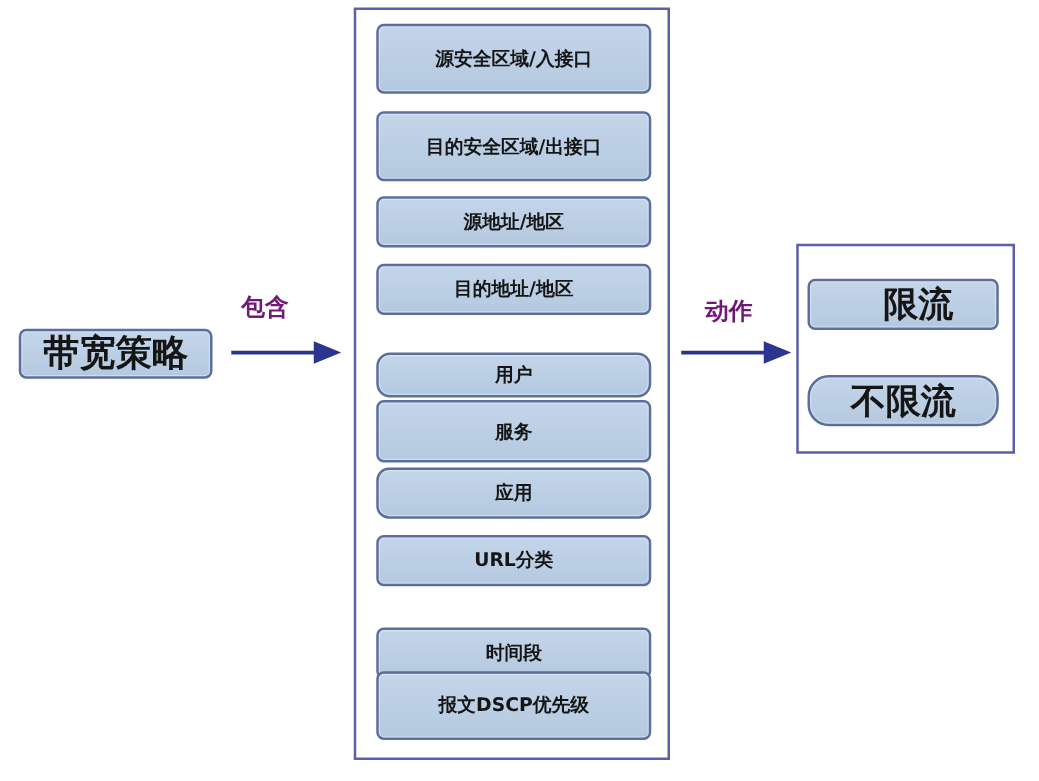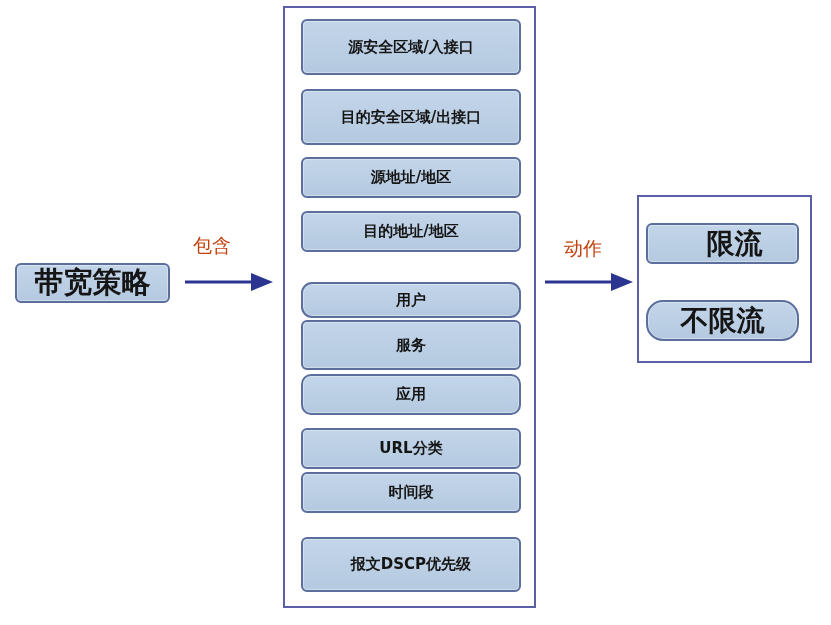--- a/index.html
+++ b/index.html
@@ -12,21 +12,21 @@
       border-radius: 6px;
       box-sizing: border-box;
       display: flex; align-items: center; justify-content: center;
       font-weight: bold; color: #151515;
       box-shadow: inset 0 0 0 1px rgba(255,255,255,0.35);
     }
     .container {
       position: absolute; box-sizing: border-box;
       border: 2px solid #5a5fa8; background: #fff;
     }
-    .label { position: absolute; font-weight: normal; font-size: 19px; color: #c2410c; }
+    .label { position: absolute; font-weight: bold; font-size: 19px; color: #701a75; }
     .arrow { position: absolute; }
     .cond { left: 301px; width: 220px; font-size: 15px; }
   </style>
 </head>
 <body>
 
 <div class="box" style="left:15px; top:263px; width:155px; height:40px; font-size:29px;">
   <span>带宽策略</span>
 </div>
 
@@ -55,21 +55,21 @@
 </div>
 <div class="box cond" style="top:320px; height:50px;">
   <span>服务</span>
 </div>
 <div class="box cond" style="top:374px; height:41px;border-radius:10px;">
   <span>应用</span>
 </div>
 <div class="box cond" style="top:428px; height:41px;">
   <span>URL分类</span>
 </div>
-<div class="box cond" style="top:472px; height:41px;text-align:right;">
+<div class="box cond" style="top:502px; height:41px;text-align:right;">
   <span>时间段</span>
 </div>
 <div class="box cond" style="top:537px; height:55px;">
   <span>报文DSCP优先级</span>
 </div>
 
 <div class="label" style="left:564px; top:236px;">动作</div>
 <svg class="arrow" style="left:543px; top:270px;" width="92" height="24" viewBox="0 0 92 24">
   <line x1="2" y1="12" x2="70" y2="12" stroke="#2b3590" stroke-width="3"></line>
   <polygon points="68,3 90,12 68,21" fill="#2b3590"></polygon>

